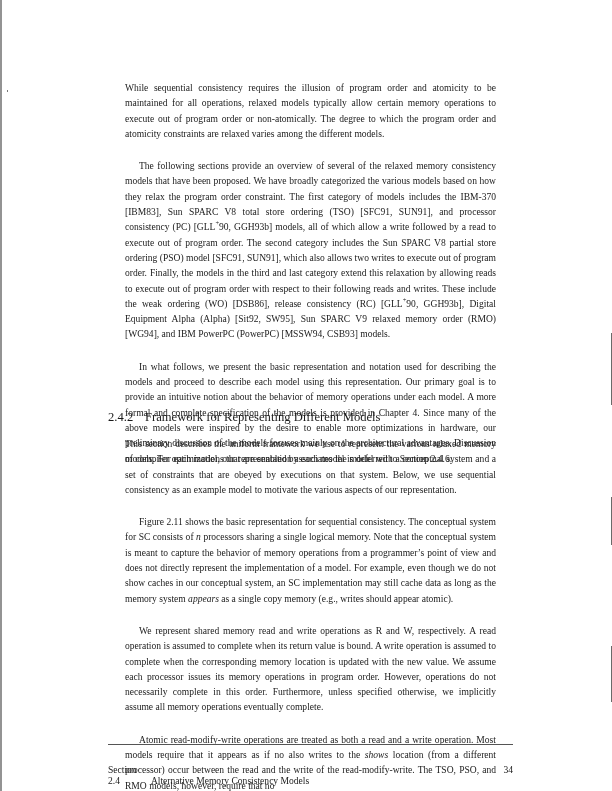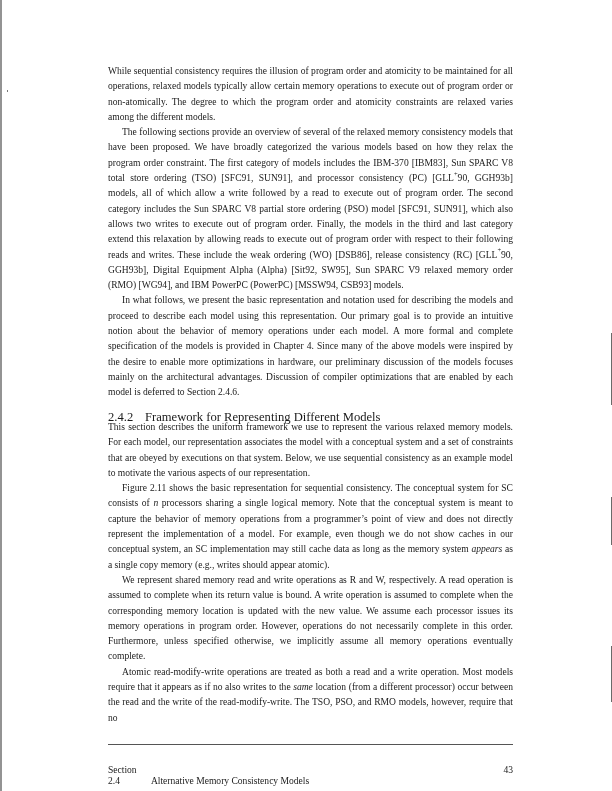--- a/index.html
+++ b/index.html
@@ -4,21 +4,21 @@
 <style>
   html, body { margin: 0; padding: 0; }
   body {
     width: 612px; height: 791px; background: #ffffff; position: relative; overflow: hidden;
     font-family: "Liberation Serif", "DejaVu Serif", serif; color: #1a1a1a;
   }
   .left-edge { position: absolute; left: 0; top: 0; width: 2px; height: 791px; background: #3a3a3a; opacity: .55; }
   .speck { position: absolute; left: 7px; top: 90px; width: 1px; height: 2px; background: #777; }
   .right-mark { position: absolute; left: 611px; width: 1px; background: #6a6a6a; }
   .col { position: absolute; left: 108px; width: 405px; font-size: 9.55px; line-height: 15.3px; text-align: justify; }
-  .col p { margin: 0; }
+  .col p { margin: 17px; }
   .col p.indent { text-indent: 14px; }
   .col p.noindent { text-indent: 0; }
   sup { font-size: 6.5px; line-height: 0; position: relative; top: -1px; vertical-align: super; }
   .heading {
     position: absolute; left: 108px; top: 410px; font-family: "Liberation Serif", serif;
     font-weight: normal; font-size: 12.6px; white-space: nowrap;
   }
   .heading .num { display: inline-block; width: 37px; }
   .footer-rule { position: absolute; left: 108px; width: 405px; top: 744px; height: 1px; background: #555; }
   .footer { position: absolute; left: 108px; width: 405px; top: 748px; font-size: 9.55px; margin-top: 16px; }
@@ -41,21 +41,21 @@
 </div>
 
 <div class="heading">
   <span class="num">2.4.2</span><span>Framework for Representing Different Models</span>
 </div>
 
 <div class="col" style="top:419px">
   <p class="noindent">This section describes the uniform framework we use to represent the various relaxed memory models. For each model, our representation associates the model with a conceptual system and a set of constraints that are obeyed by executions on that system. Below, we use sequential consistency as an example model to motivate the various aspects of our representation.</p>
   <p class="indent"><span>Figure 2.11 shows the basic representation for sequential consistency. The conceptual system for SC consists of </span><i>n</i><span> processors sharing a single logical memory. Note that the conceptual system is meant to capture the behavior of memory operations from a programmer’s point of view and does not directly represent the implementation of a model. For example, even though we do not show caches in our conceptual system, an SC implementation may still cache data as long as the memory system </span><i>appears</i><span> as a single copy memory (e.g., writes should appear atomic).</span></p>
   <p class="indent">We represent shared memory read and write operations as R and W, respectively. A read operation is assumed to complete when its return value is bound. A write operation is assumed to complete when the corresponding memory location is updated with the new value. We assume each processor issues its memory operations in program order. However, operations do not necessarily complete in this order. Furthermore, unless specified otherwise, we implicitly assume all memory operations eventually complete.</p>
-  <p class="indent"><span>Atomic read-modify-write operations are treated as both a read and a write operation. Most models require that it appears as if no also writes to the </span><i>same</i><span> location (from a different processor) occur between the read and the write of the read-modify-write. The TSO, PSO, and RMO models, however, require that no</span></p>
+  <p class="indent"><span>Atomic read-modify-write operations are treated as both a read and a write operation. Most models require that it appears as if no also writes to the </span><i>shows</i><span> location (from a different processor) occur between the read and the write of the read-modify-write. The TSO, PSO, and RMO models, however, require that no</span></p>
 </div>
 
 <div class="footer-rule"></div>
 <div class="footer">
   <span class="sec">Section 2.4</span>
   <span>Alternative Memory Consistency Models</span>
-  <span class="page">43</span>
+  <span class="page">34</span>
 </div>
 
 </body></html>

